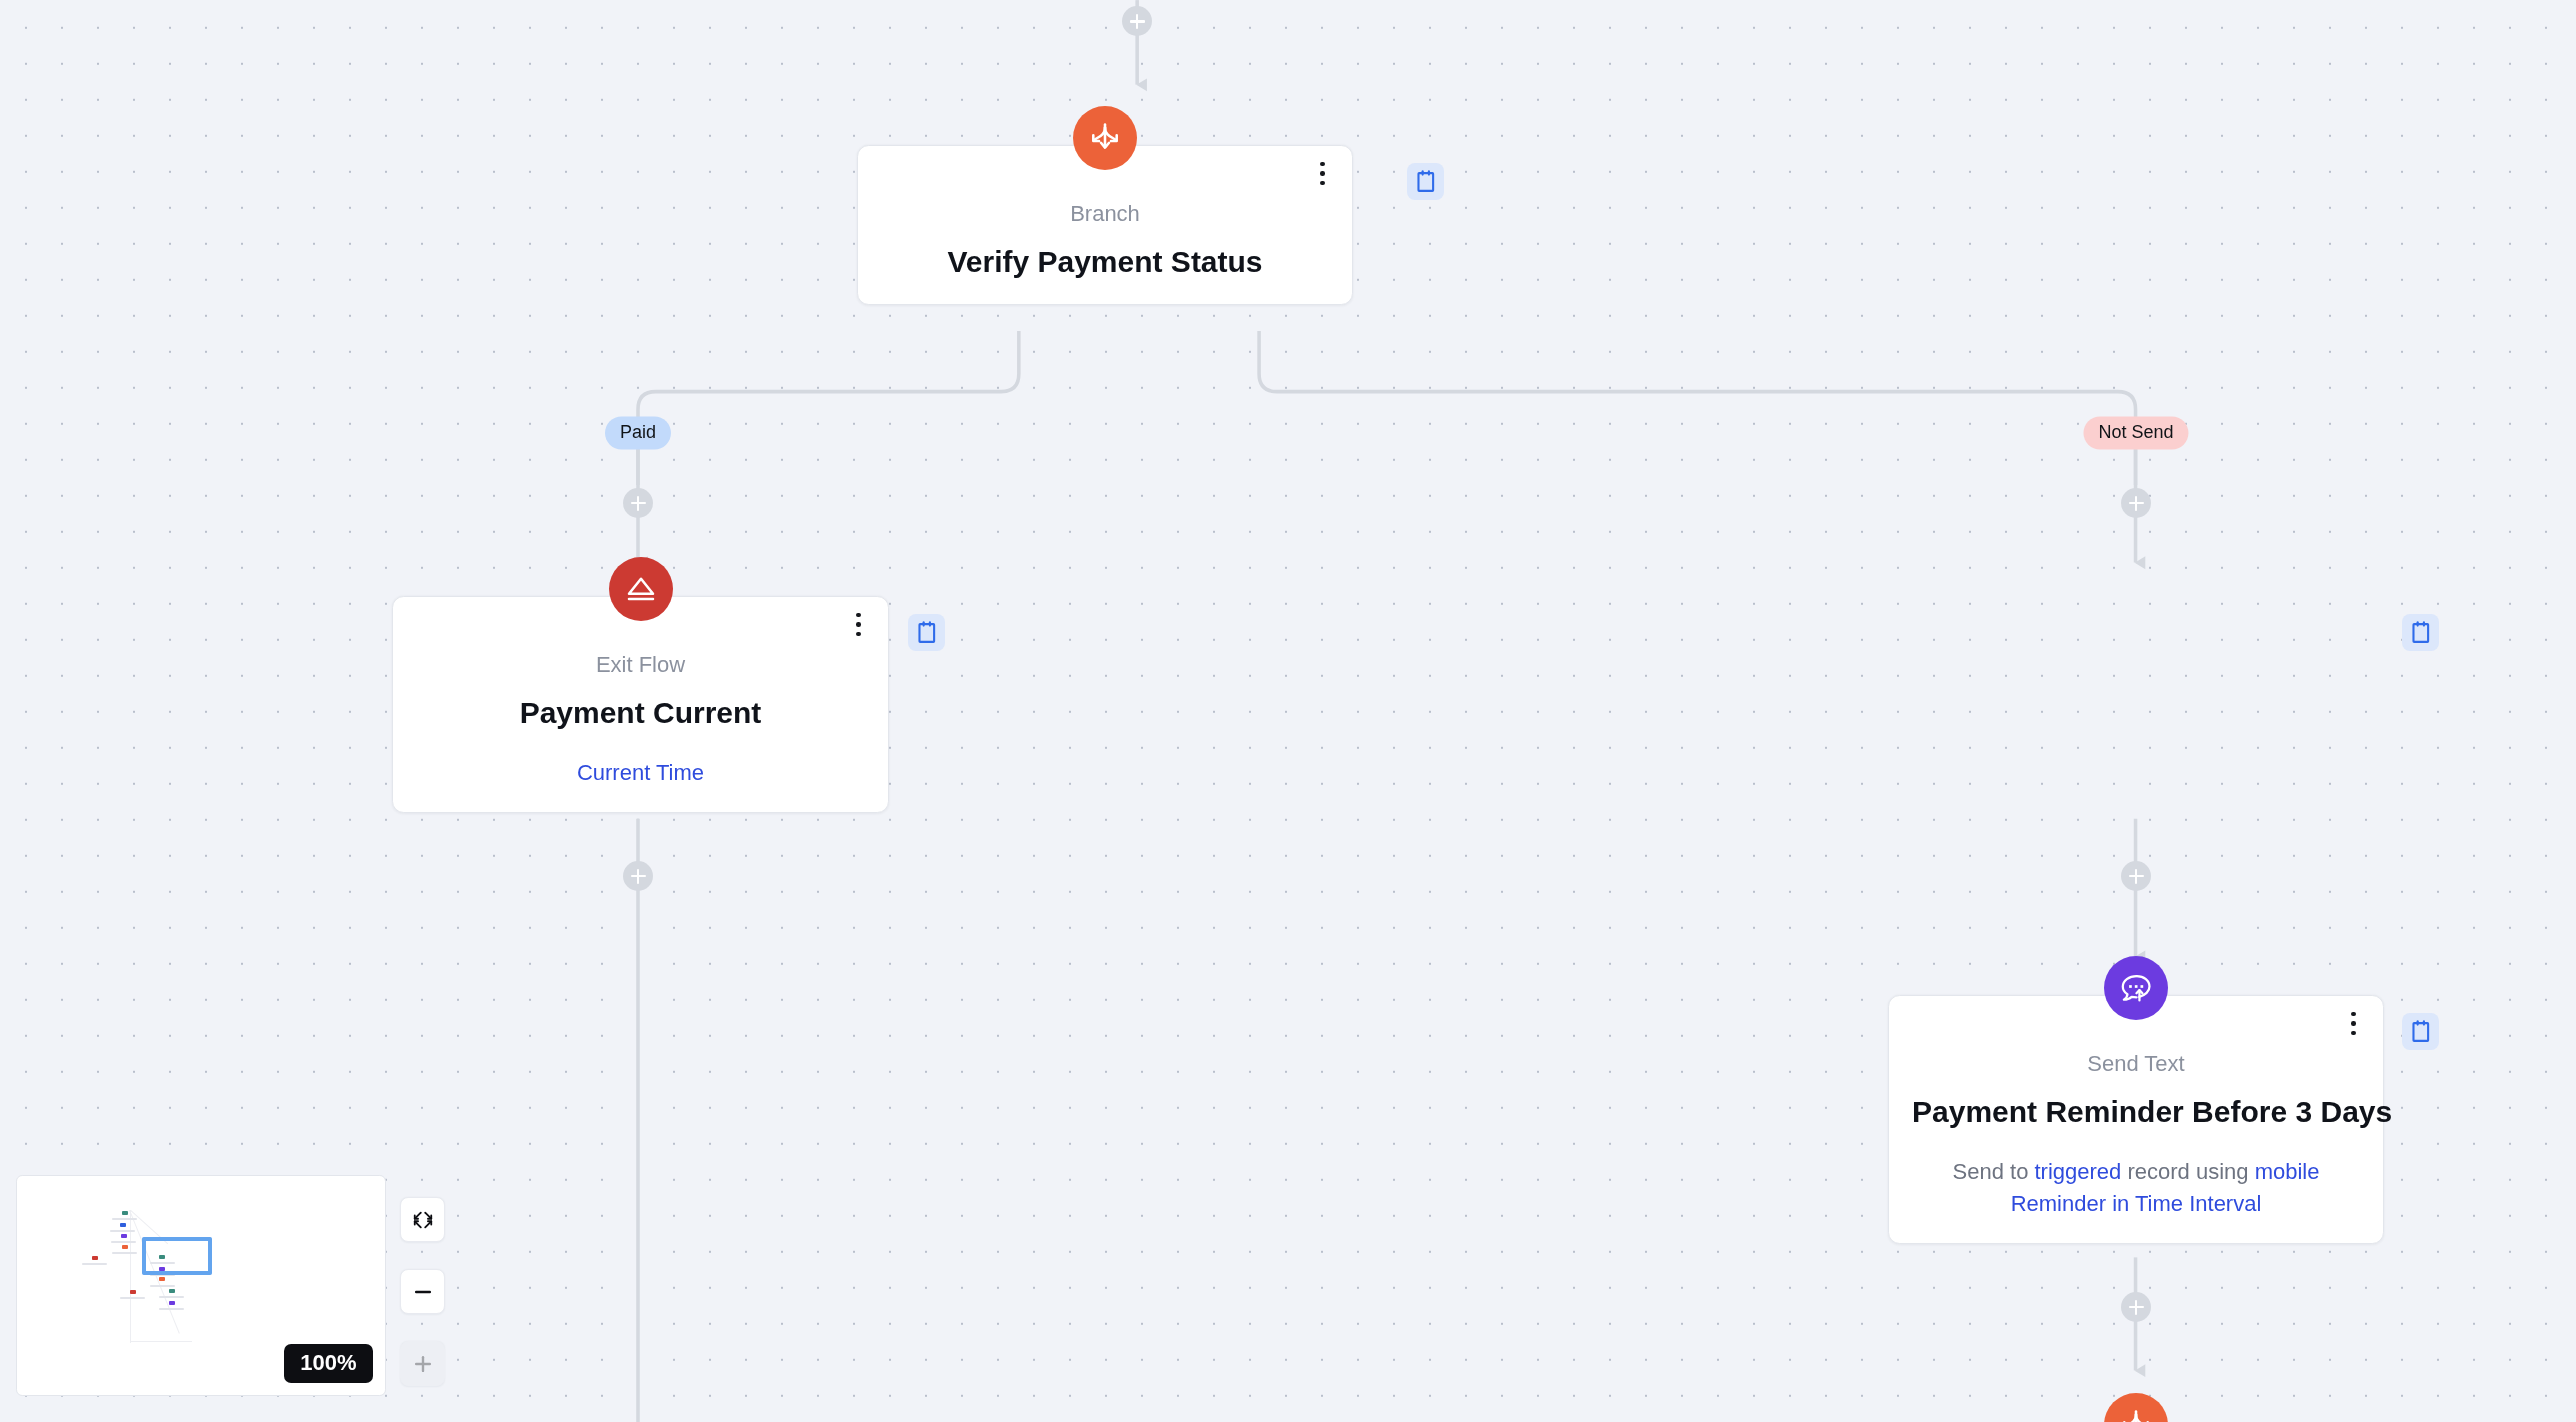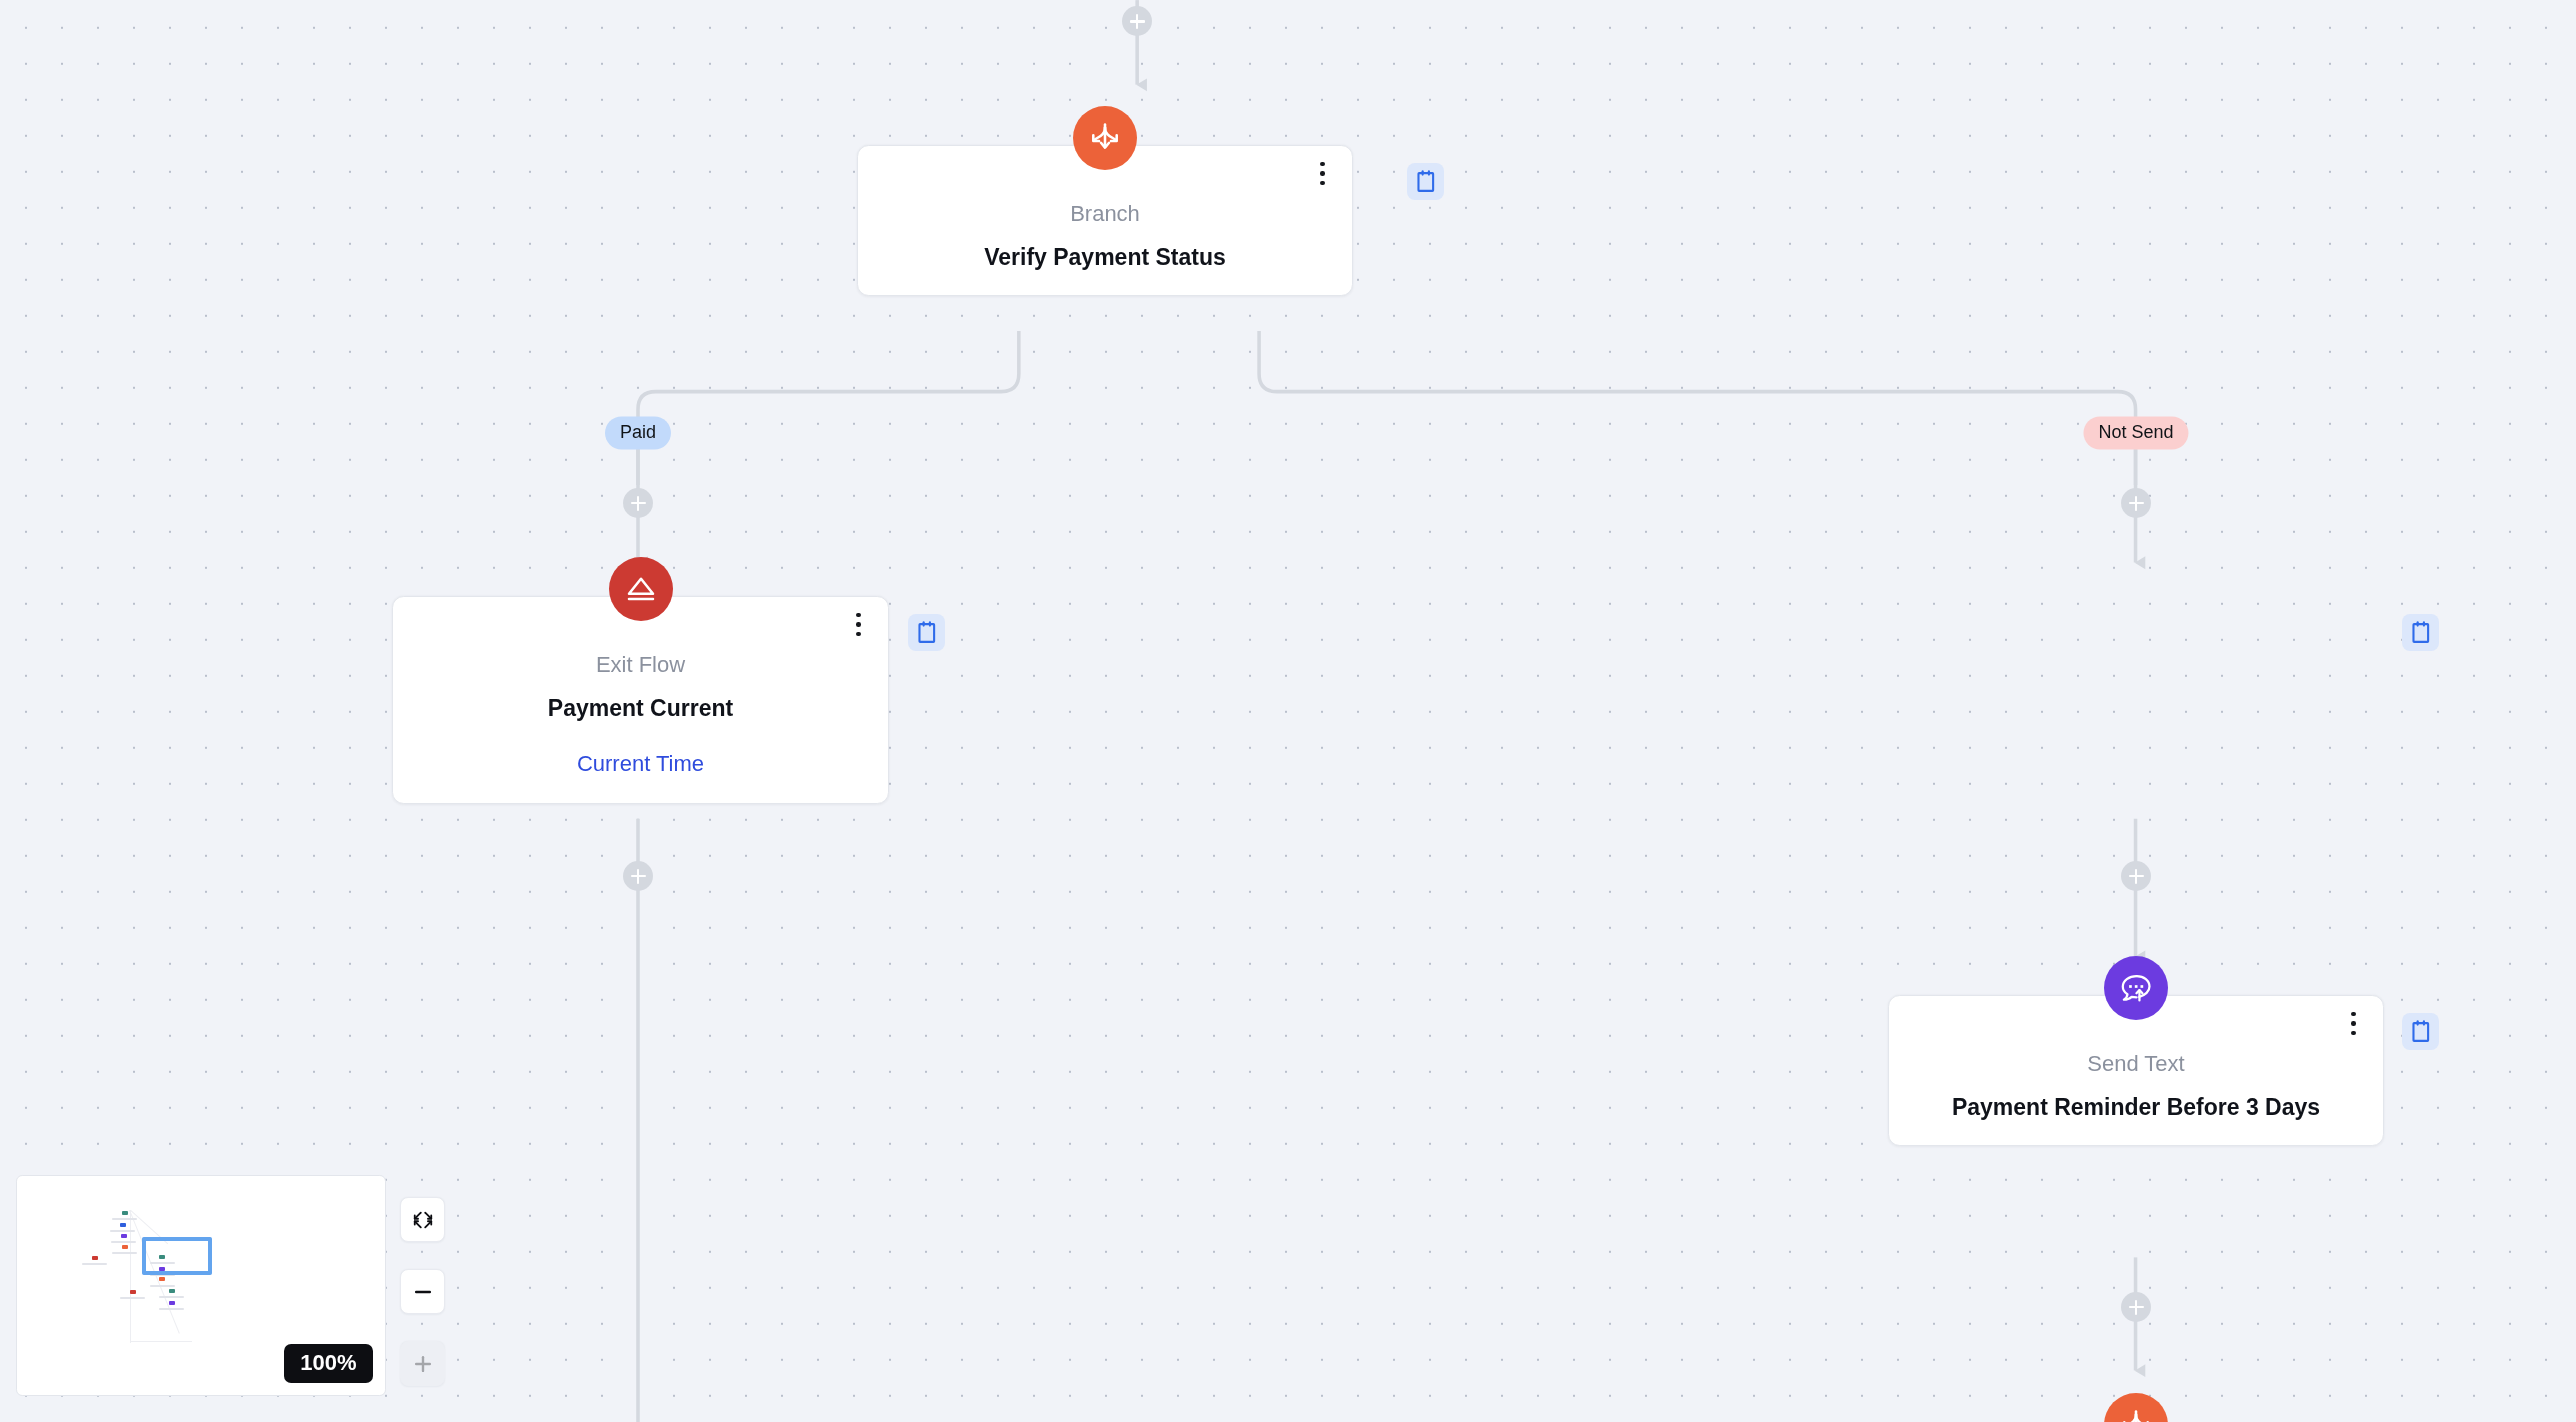--- a/index.html
+++ b/index.html
@@ -94,21 +94,21 @@
   }
   .node-kebab i { width:4.4px; height:4.4px; border-radius:50%; background:#15171c; display:block; }
 
   .node-type {
     font-size:22px;
     color:#8b919e;
     line-height:1.2;
     margin-bottom:16px;
   }
   .node-title {
-    font-size:23px;
+    font-size:30px;
     font-weight:bold;
     color:#10131a;
     line-height:1.25;
     white-space:nowrap;
   }
   .node-sub {
     margin-top:25px;
     font-size:22px;
     color:#2F4CDD;
     line-height:1.45;
@@ -300,20 +300,23 @@
           <polyline points="12.3,15.5 14.3,13.4 16.3,15.5"></polyline>
         </svg>
       </div>
       <div class="node-kebab">
         <i></i>
         <i></i>
         <i></i>
       </div>
       <div class="node-type">Send Text</div>
       <div class="node-title">Payment Reminder Before 3 Days</div>
+      <div class="node-sub">
+        <span class="muted">Send to </span><span>triggered</span><span class="muted"> record using </span><span>mobile Reminder in Time Interval</span>
+      </div>
     </div>
   </div>
   <div class="note-btn" style="left:2402px; top:1013px;">
     <svg width="19.6" height="23" viewBox="0 0 18 22" fill="none" stroke="#2F6BEA" stroke-width="2" stroke-linecap="round" stroke-linejoin="round">
       <rect x="2" y="3" width="14" height="17" rx="0.6"></rect>
       <path d="M6 1.2 L6 4.4"></path>
       <path d="M12 1.2 L12 4.4"></path>
     </svg>
   </div>
 

